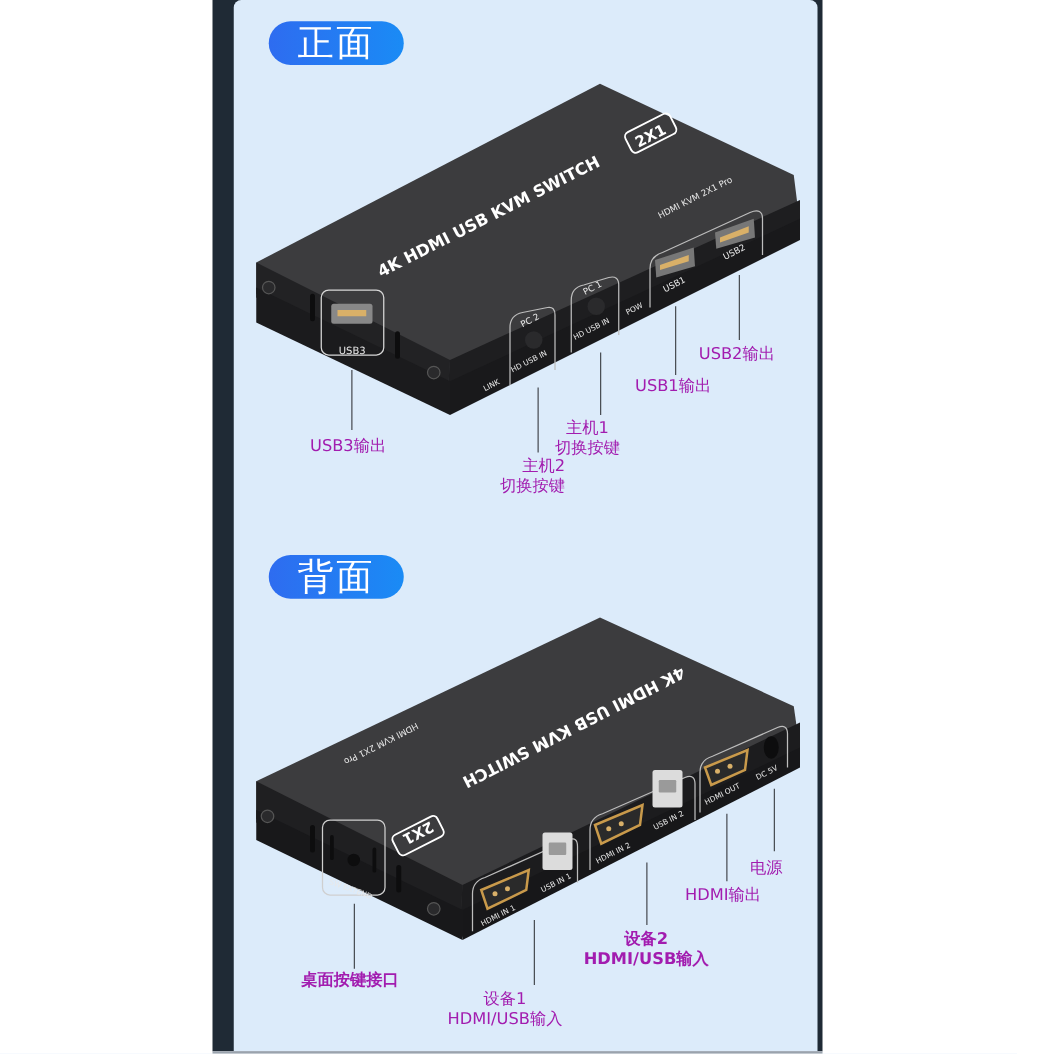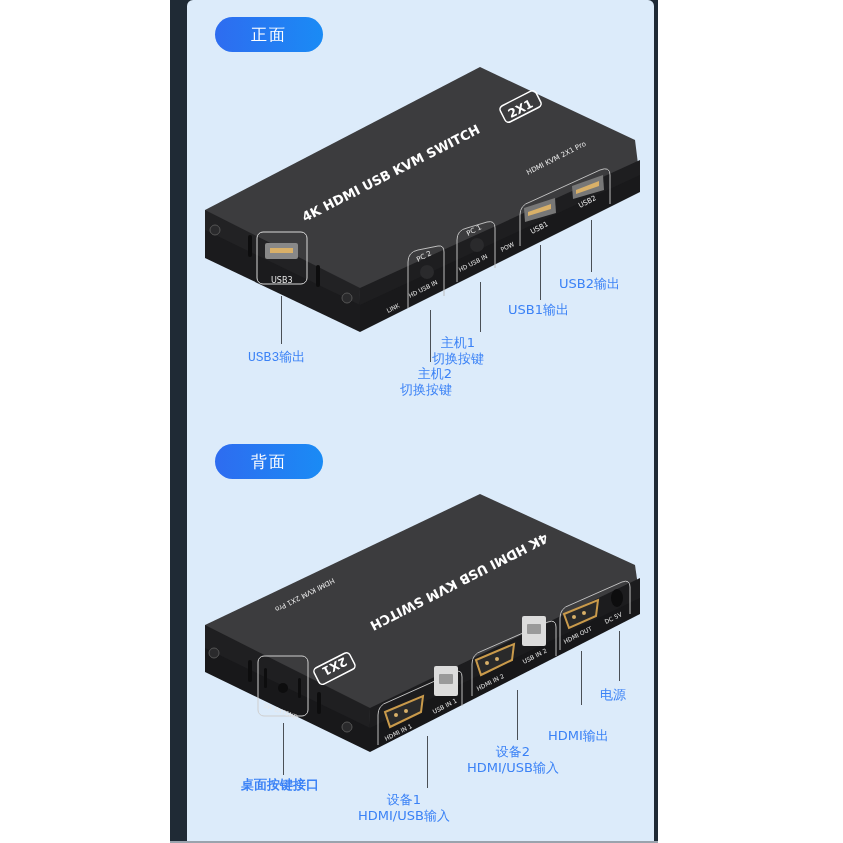--- a/index.html
+++ b/index.html
@@ -14,24 +14,24 @@
   .panel {
     position: absolute; left: 187px; top: 0; width: 467px; height: 841px;
     background: #dcebfa; border-radius: 6px 6px 0 0;
   }
   .bottom-edge {
     position: absolute; left: 170px; top: 841px; width: 488px; height: 2px; background: #9aa3ad;
   }
   .pill {
     position: absolute; left: 215px; width: 108px; height: 35px; border-radius: 18px;
     background: linear-gradient(90deg, #2e6cf0 0%, #1a8bf5 100%);
-    color: #ffffff; font-size: 16px; line-height: 35px; text-align: center; letter-spacing: 2px;
+    color: #ffffff; font-size: 29px; line-height: 35px; text-align: center; letter-spacing: 2px;
   }
   .label {
-    position: absolute; color: #3b82f6; font-size: 13px; line-height: 16px; text-align: center;
+    position: absolute; color: #a21caf; font-size: 13px; line-height: 16px; text-align: center;
     white-space: nowrap;
   }
   .lead {
     position: absolute; width: 1px; background: #4a4f55;
   }
   svg { position: absolute; overflow: visible; }
   .dev-text { font-family: "DejaVu Sans", sans-serif; font-weight: bold; fill: #ffffff; }
   .dev-small { font-family: "DejaVu Sans", sans-serif; fill: #e8e8e8; }
 </style>
 </head>
@@ -90,26 +90,26 @@
   <polygon points="576,190 599,181 599,186 576,194" fill="#d9b068"></polygon>
   <text class="dev-small" x="580" y="208" font-size="7" transform="rotate(-27 580 208)">USB2</text>
 </svg>
 
 <div class="lead" style="left:281px;top:296px;height:48px;"></div>
 <div class="lead" style="left:430px;top:310px;height:52px;"></div>
 <div class="lead" style="left:480px;top:282px;height:50px;"></div>
 <div class="lead" style="left:540px;top:245px;height:55px;"></div>
 <div class="lead" style="left:591px;top:220px;height:52px;"></div>
 
-<div class="label" style="left:248px;top:350px;font-family:Liberation Mono, monospace;">USB3输出</div>
+<div class="label" style="left:248px;top:350px;">USB3输出</div>
 <div class="label" style="left:400px;top:366px;text-align:right;">
   <div>主机2</div>
   <div>切换按键</div>
 </div>
-<div class="label" style="left:432px;top:335px;">
+<div class="label" style="left:444px;top:335px;">
   <div>主机1</div>
   <div>切换按键</div>
 </div>
 <div class="label" style="left:508px;top:302px;">USB1输出</div>
 <div class="label" style="left:559px;top:276px;">USB2输出</div>
 
 <div class="pill" style="top:444px;">背面</div>
 
 <svg width="843" height="843" style="left:0;top:0;">
 
@@ -170,18 +170,18 @@
 <div class="lead" style="left:427px;top:736px;height:52px;"></div>
 <div class="lead" style="left:517px;top:690px;height:50px;"></div>
 <div class="lead" style="left:581px;top:651px;height:54px;"></div>
 <div class="lead" style="left:619px;top:631px;height:50px;"></div>
 
 <div class="label" style="left:241px;top:777px;font-weight:bold;">桌面按键接口</div>
 <div class="label" style="left:358px;top:792px;">
   <div>设备1</div>
   <div>HDMI/USB输入</div>
 </div>
-<div class="label" style="left:467px;top:744px;">
+<div class="label" style="left:467px;top:744px;font-weight:bold;">
   <div>设备2</div>
   <div>HDMI/USB输入</div>
 </div>
-<div class="label" style="left:548px;top:709px;margin-top:19px;">HDMI输出</div>
+<div class="label" style="left:548px;top:709px;">HDMI输出</div>
 <div class="label" style="left:600px;top:687px;">电源</div>
 
 </body></html>

